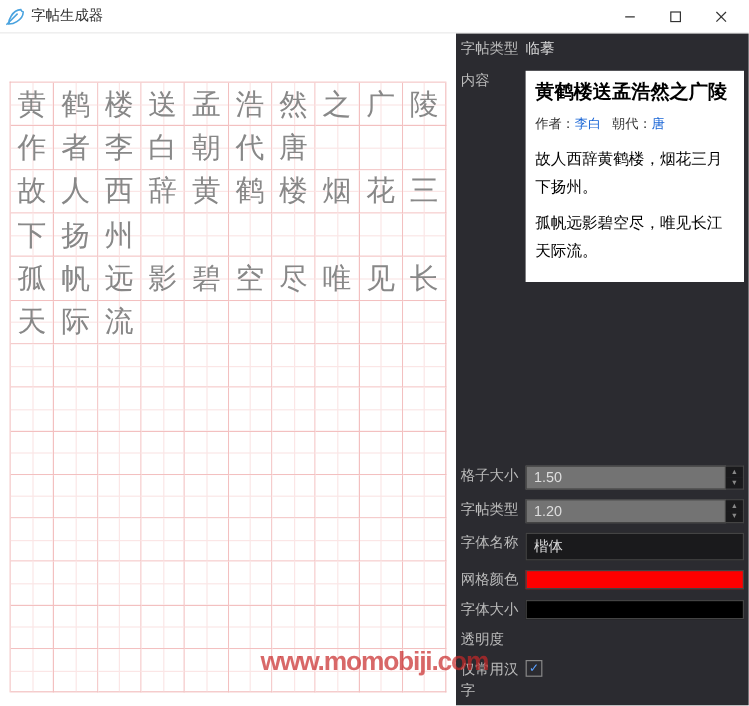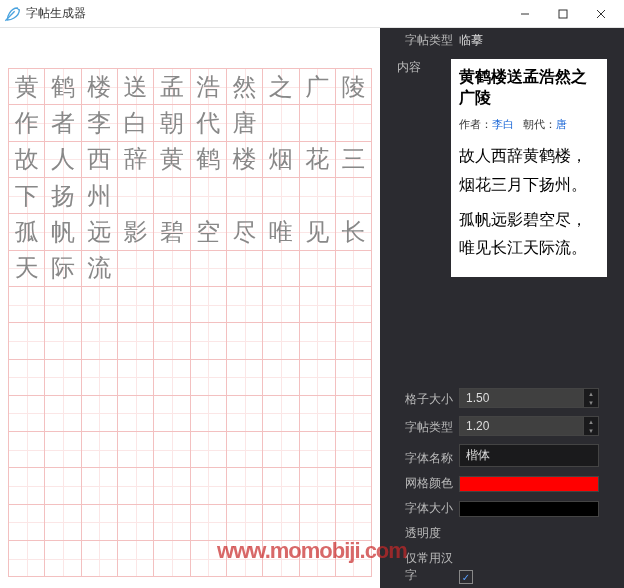--- a/index.html
+++ b/index.html
@@ -11,32 +11,32 @@
 .winbtn{width:38px;height:28px;display:flex;align-items:center;justify-content:center;color:#555}
 .main{display:flex;height:560px}
 .copybook{width:380px;background:#fff;padding:40px 8px 8px 8px;overflow:hidden}
 .grid{display:grid;grid-template-columns:repeat(10,1fr);border-top:1px solid #f3c0c0;border-left:1px solid #f3c0c0}
 .cell{position:relative;aspect-ratio:1/1;border-right:1px solid #f3c0c0;border-bottom:1px solid #f3c0c0;display:flex;align-items:center;justify-content:center;font-family:"KaiTi","STKaiti",serif;font-size:24px;color:#888;background:#fff}
 .cell::before,.cell::after{content:"";position:absolute;background:#fbe6e6}
 .cell::before{left:50%;top:0;width:1px;height:100%}
 .cell::after{top:50%;left:0;height:1px;width:100%}
 .cell span{z-index:1}
 .panel{flex:1;background:#2b2b30;color:#ccc;font-size:12px;display:flex;flex-direction:column}
-.prow{display:flex;padding:6px 17px;align-items:flex-start}
+.prow{display:flex;padding:6px 4px;align-items:flex-start}
 .prow .lbl{width:54px;color:#bbb;flex-shrink:0}
 .prow .val{flex:1;color:#ddd}
 .content-box{background:#fff;color:#000;padding:8px;flex:1;overflow:auto}
 .content-box h2{font-size:16px;font-weight:bold;margin-bottom:8px}
 .content-box .meta{font-size:11px;margin-bottom:10px}
 .content-box .meta .mlbl{color:#333}
 .content-box .meta .mval{color:#1a66d6;margin-right:6px}
-.content-box p{font-size:16px;line-height:1.8;margin-bottom:6px}
-.prow.thin{padding:4px 25px;align-items:flex-end}
+.content-box p{font-size:13px;line-height:1.8;margin-bottom:6px}
+.prow.thin{padding:4px 4px;align-items:flex-start}
 .spin{flex:1;display:flex;align-items:center}
-.spin .sval{flex:1;background:#404040;color:#ddd;padding:2px 6px;border:1px solid #444}
+.spin .sval{flex:1;background:#737373;color:#ddd;padding:2px 6px;border:1px solid #444}
 .spin .btns{display:flex;flex-direction:column;border:1px solid #444;border-left:none}
 .spin .btns div{width:14px;height:9px;background:#1a1a1c;font-size:7px;line-height:9px;text-align:center;color:#888}
 .colorbox{flex:1;height:16px;border:1px solid #444}
 .watermark{position:absolute;bottom:24px;left:50%;transform:translateX(-50%);font-size:22px;font-weight:bold;color:rgba(200,40,40,0.7);font-family:Arial;letter-spacing:-1px;pointer-events:none}
 .cbox{width:14px;height:14px;border:1px solid #888;background:#2b2b30;display:inline-flex;align-items:center;justify-content:center;color:#5aa0ff;font-size:10px}
 </style>
 </head>
 <body>
 
 <div class="titlebar">

